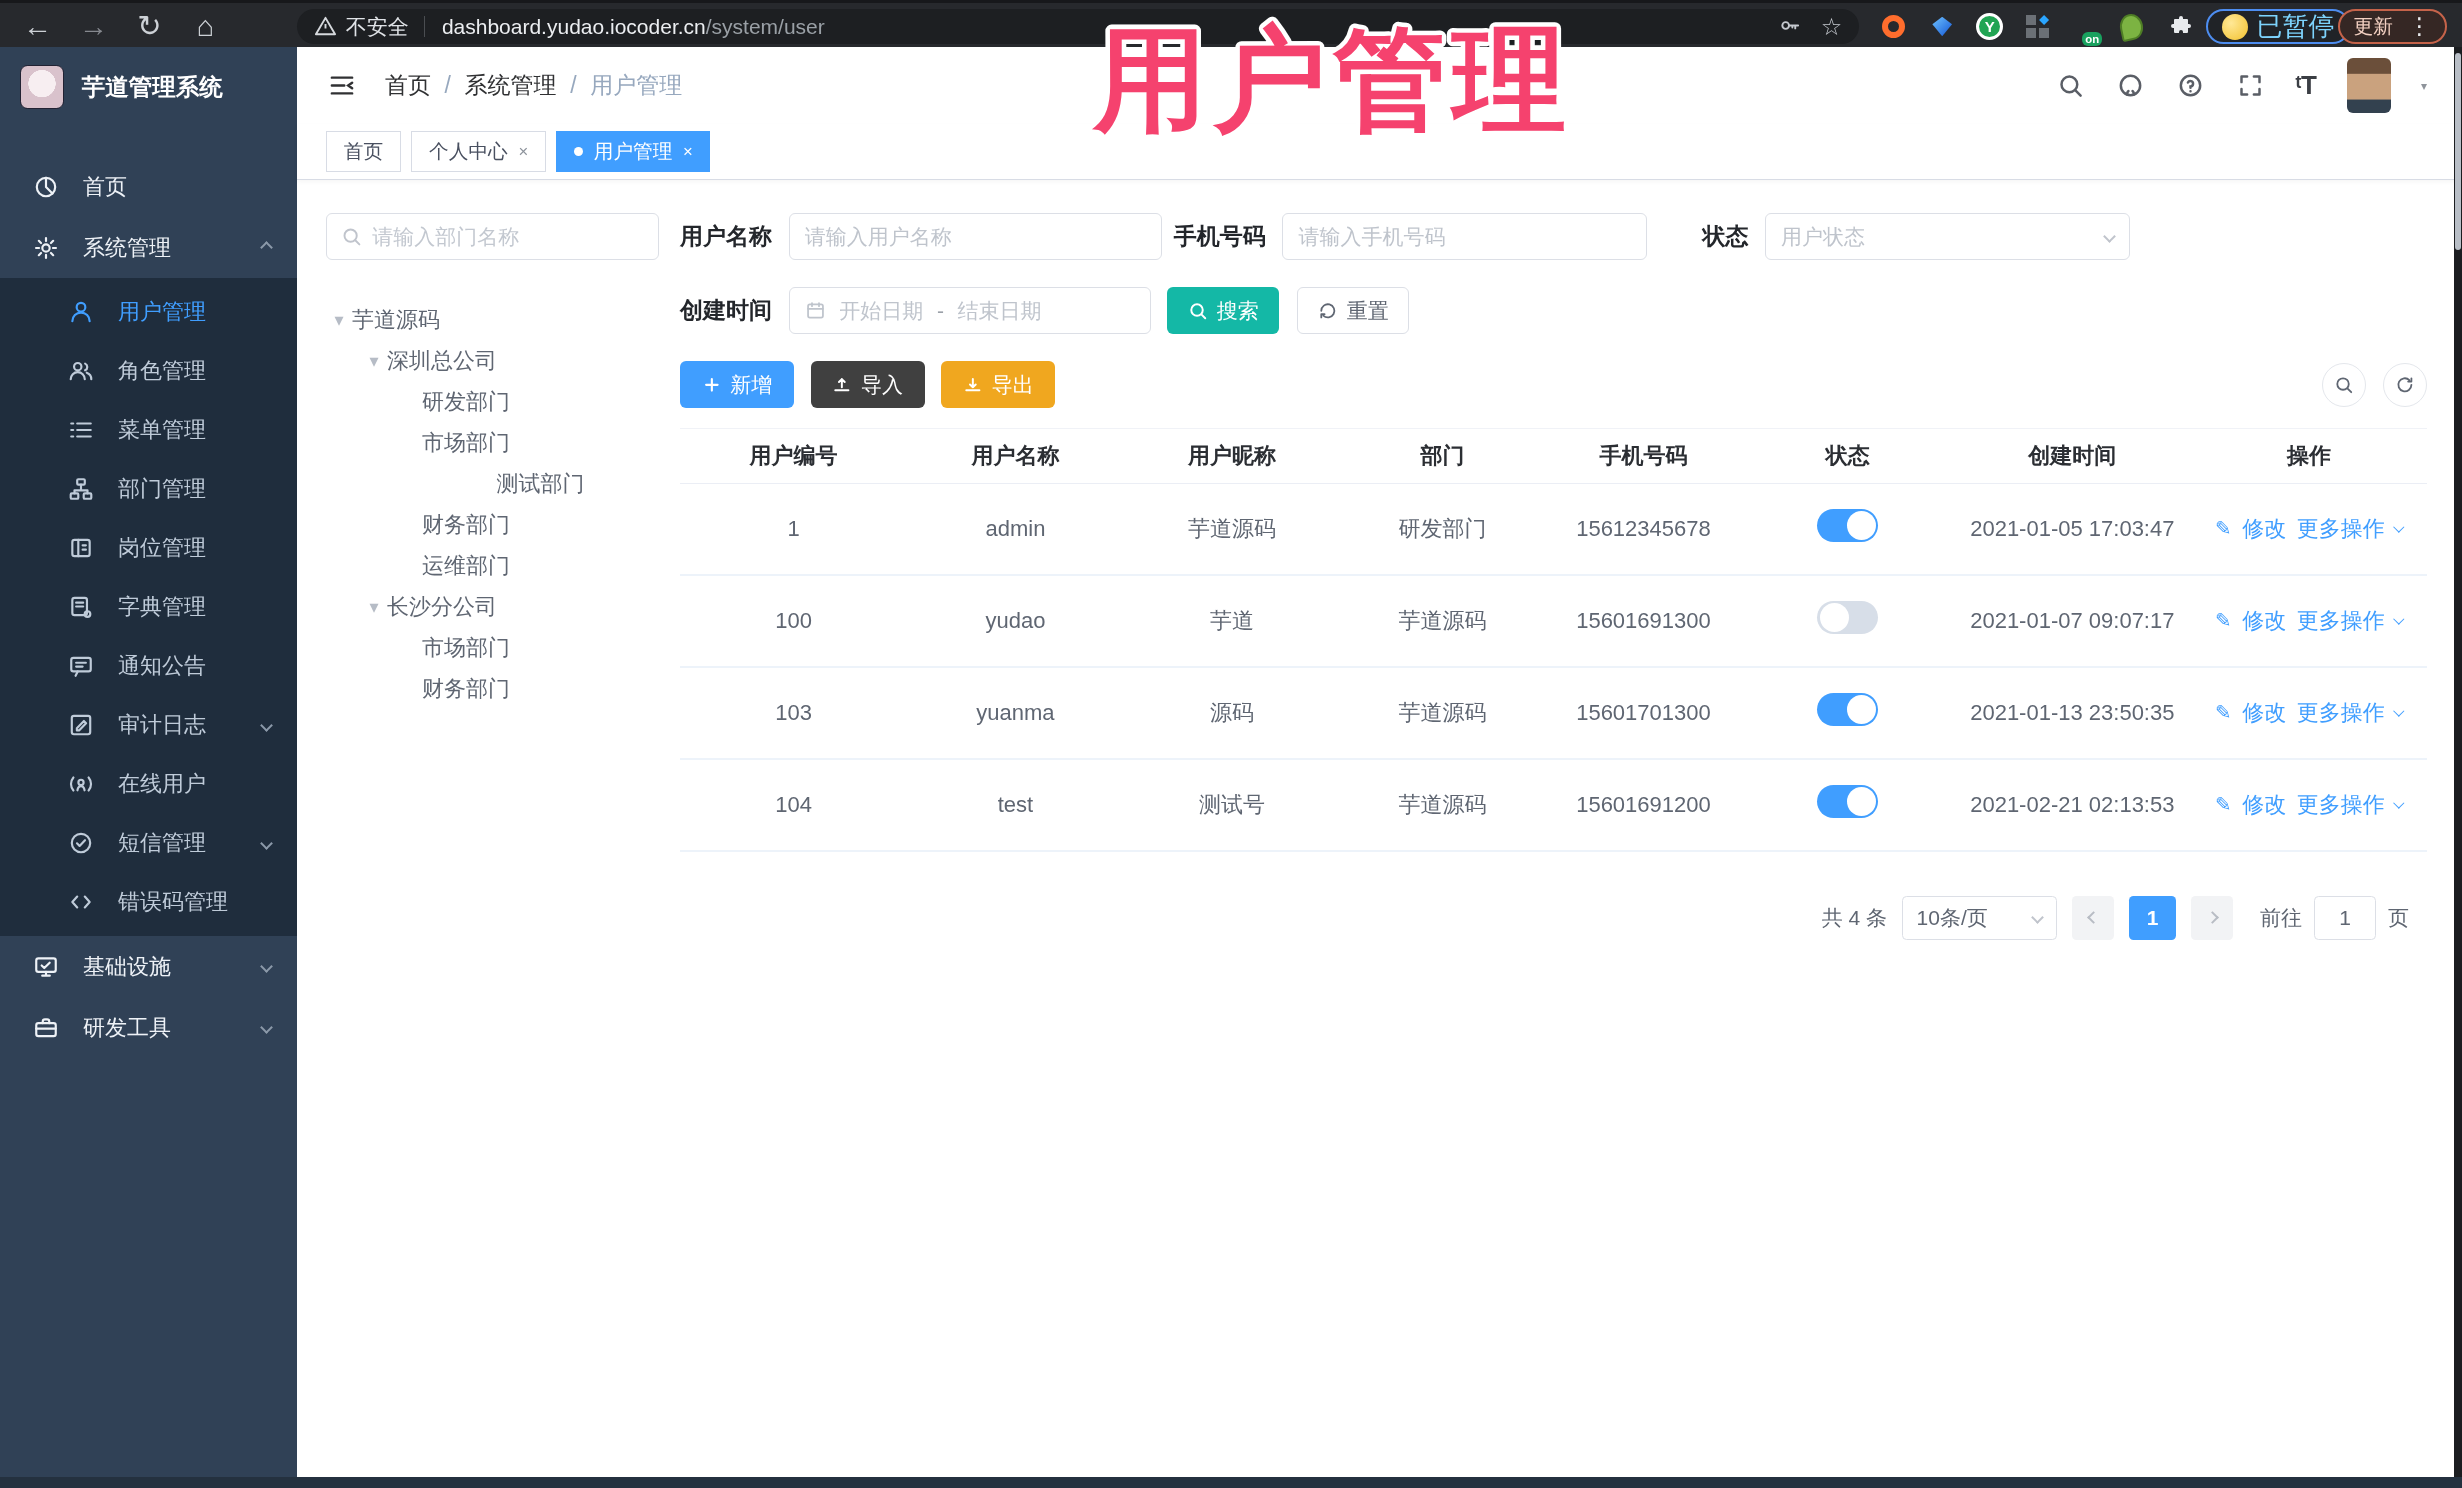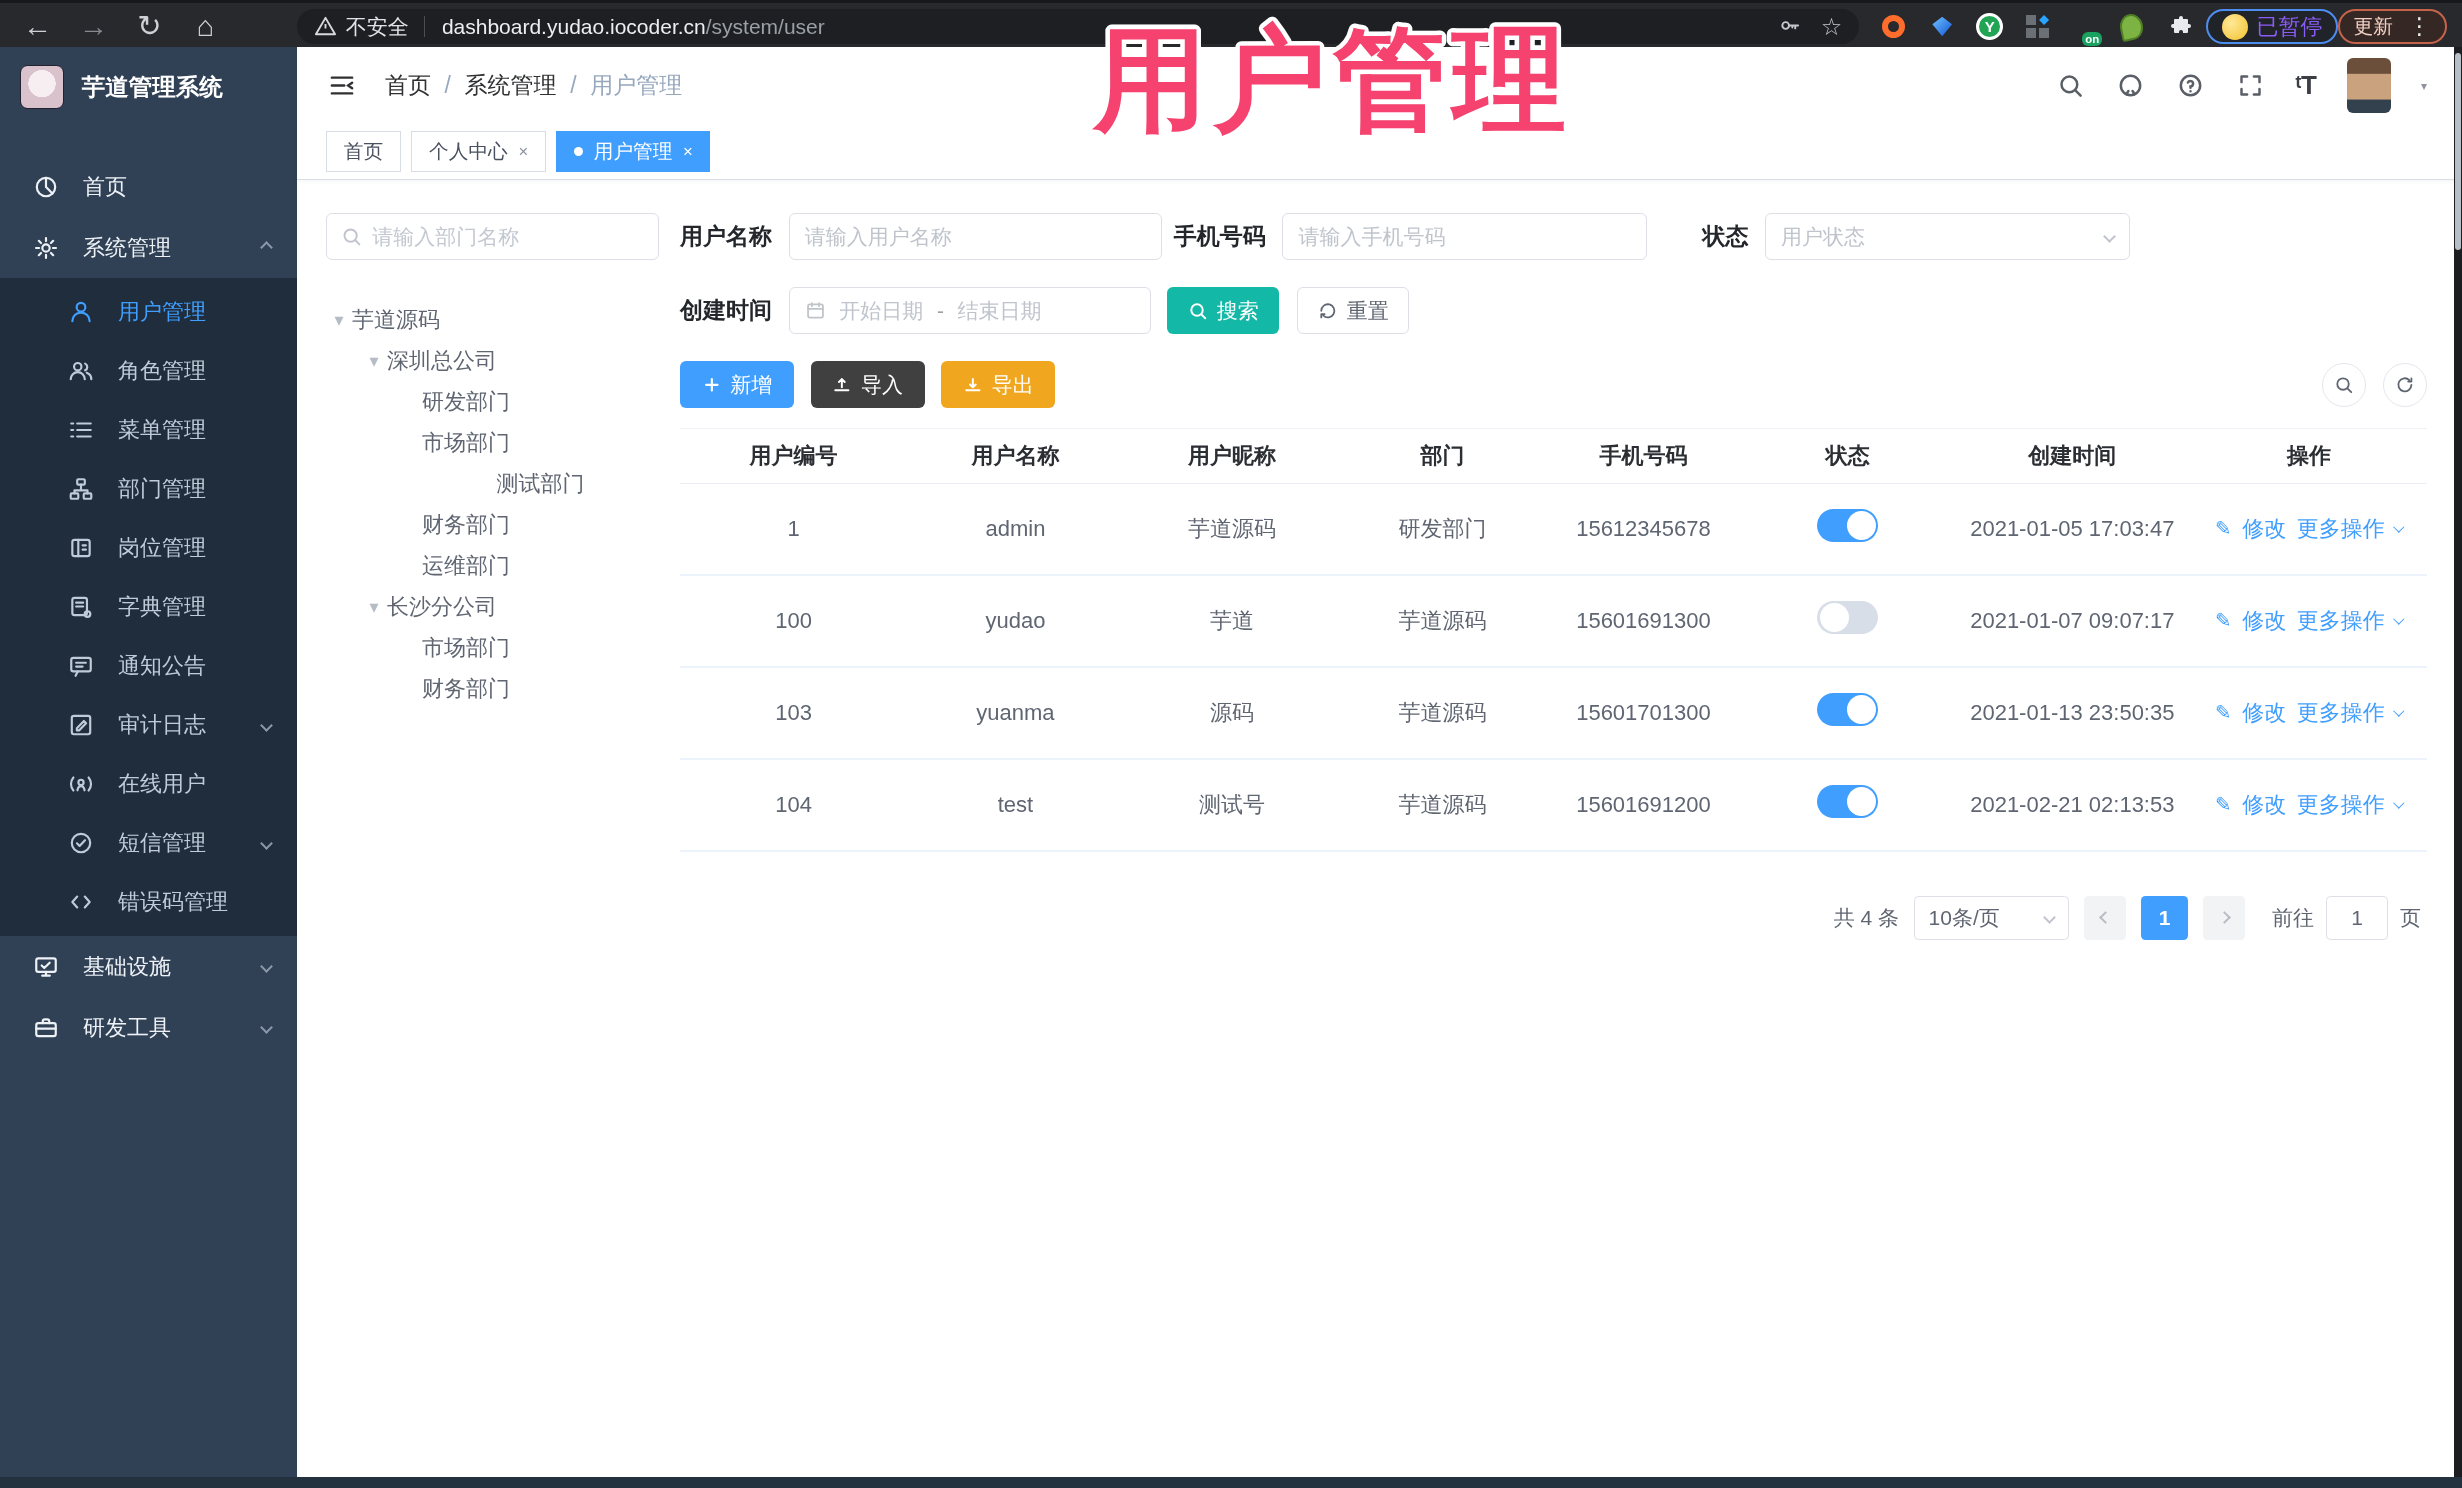--- a/index.html
+++ b/index.html
@@ -37,21 +37,21 @@
   .ext-on { position:relative; width:26px; height:23px; display:flex; flex-direction:column; gap:3.8px; justify-content:center; }
   .ext-on i { height:3.8px; background:#14161a; border-radius:1.5px; }
   .ext-on .badge { position:absolute; right:-4.5px; bottom:-7.6px; background:#19a15f; color:#fff;
     font-size:11.4px; padding:0.8px 3px; border-radius:6px; font-weight:bold; }
   .ext-leaf { width:23px; height:26px; background:#7cb342; border-radius:50% 50% 50% 10%;
     border:2.3px solid #4e7d25; transform:rotate(-12deg); }
   .ext-puzzle { color:#e8eaed; } .ext-puzzle svg { width:24px; height:24px; }
   .chip { display:flex; align-items:center; gap:9px; height:35px; border-radius:17.4px; padding:0 13.6px; }
   .profile-chip { position:absolute; left:2206px; top:6px; border:2.3px solid #4d8df0; background:#202327; }
   .face { width:26px; height:26px; border-radius:50%; background:radial-gradient(circle at 35% 35%,#ffe896,#f2c12e); }
-  .chip-label { font-size:22px; color:#8b5cf6; }
+  .chip-label { font-size:26px; color:#7dd3fc; }
   .update-chip { position:absolute; left:2338px; top:6px; border:2.3px solid #c5634a; background:#352724; gap:15px; }
   .update-label { font-size:19.7px; color:#f3d0c2; }
   .dots { color:#e8eaed; font-size:23px; letter-spacing:0; }
 
   
   .app { position:absolute; top:47px; left:0; right:0; bottom:0; display:flex; }
 
   
   .sidebar { width:297px; background:#304156; flex-shrink:0; color:#bfcbd9; }
   .logo-row { height:79px; display:flex; align-items:center; gap:18px; padding:0 19.7px; }
@@ -152,21 +152,21 @@
   .switch.off { background:#d7dee8; }
   .switch .knob { position:absolute; top:2.3px; width:29px; height:29px; border-radius:50%; background:#fff; }
   .switch.on .knob { right:2.3px; }
   .switch.off .knob { left:2.3px; }
   .ops { color:#409eff; display:flex; align-items:center; justify-content:center; gap:10.6px; cursor:pointer; }
   .ops .pencil { font-size:19.7px; }
   .ops .chev { width:7.6px; height:7.6px; border-width:1.9px; margin-top:-3px; }
 
   
   .pagination { display:flex; align-items:center; justify-content:flex-end; gap:15px;
-    margin:44px 6px 0 0; font-size:21px; color:#5f6672; }
+    margin:44px 18px 0 0; font-size:21px; color:#5f6672; }
   .pg-size { width:155px; height:44px; border:1.5px solid #dcdfe6; border-radius:4.5px; display:flex;
     align-items:center; justify-content:space-between; padding:0 13.6px; color:#5f6672; }
   .pg-arrow { width:42px; height:44px; background:#f2f3f5; border-radius:4.5px; display:flex;
     align-items:center; justify-content:center; color:#b8bcc4; cursor:pointer; }
   .pg-num { min-width:47px; height:44px; background:#409eff; color:#fff; font-weight:bold; border-radius:4.5px;
     display:flex; align-items:center; justify-content:center; cursor:pointer; }
   .pg-goto { display:flex; align-items:center; gap:12px; margin-left:12px; }
   .pg-input { width:62px; height:44px; border:1.5px solid #dcdfe6; border-radius:4.5px; text-align:center;
     font-size:21px; color:#5f6672; outline:none; font-family:inherit; }
 

